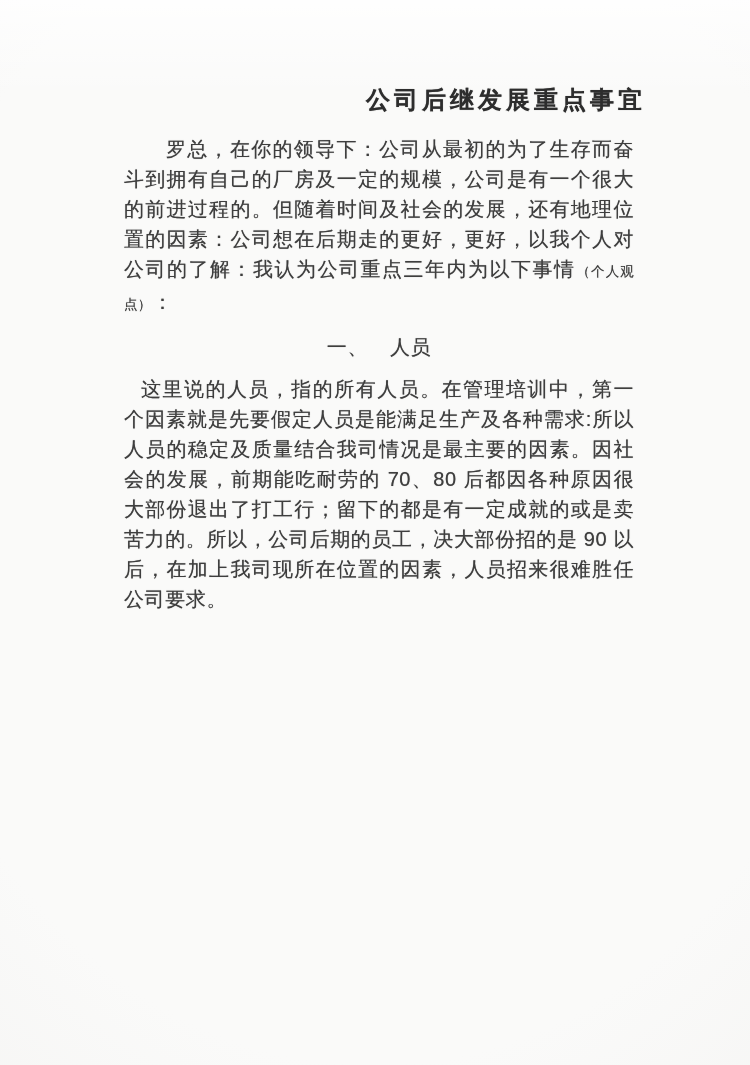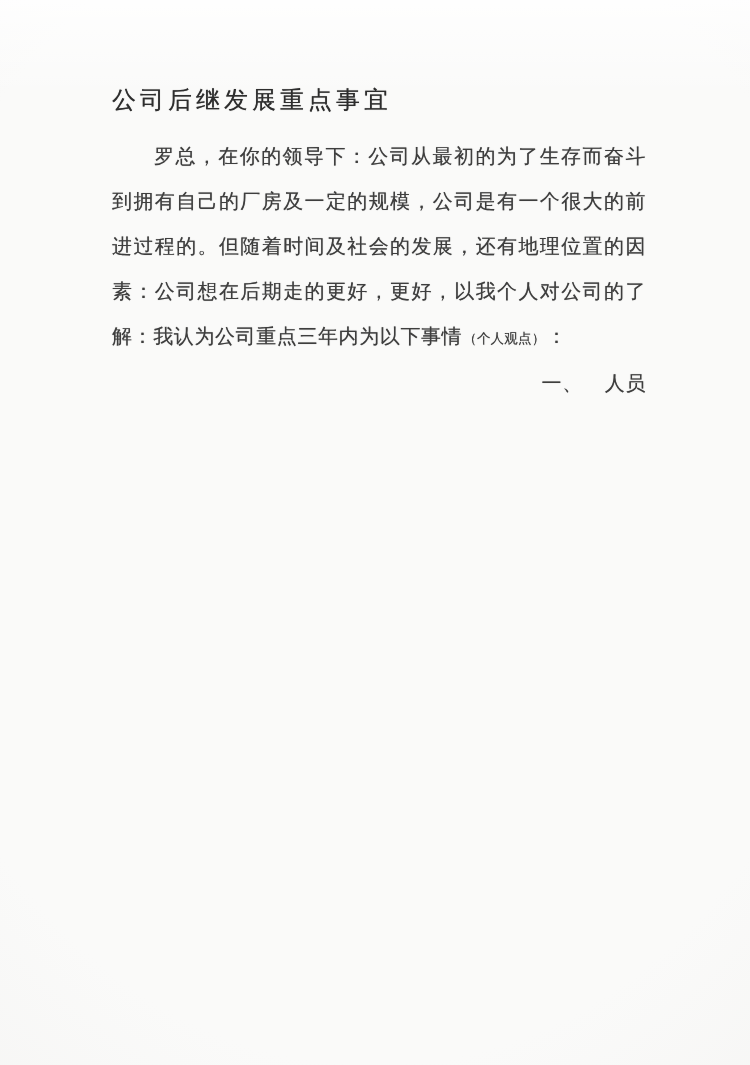--- a/index.html
+++ b/index.html
@@ -18,42 +18,42 @@
     height: 1065px;
     box-sizing: border-box;
     padding: 82px 104px 0 112px;
     background:
       linear-gradient(180deg, rgba(255,255,255,0.85), rgba(255,255,255,0) 9%),
       radial-gradient(130% 110% at 50% 45%, #fafaf9 50%, #efeeec 100%);
     font-family: "Liberation Sans", "DejaVu Sans", sans-serif;
   }
   .doc-title {
     margin: 0 0 16px 0;
-    text-align: left;
+    text-align: right;
     font-family: "Liberation Serif", "DejaVu Serif", serif;
-    font-weight: normal;
+    font-weight: bold;
     font-size: 24px;
     line-height: 36px;
     letter-spacing: 4px;
     color: #2d2d2d;
     text-shadow: 0 0 0.7px rgba(45,45,45,0.75);
   }
   .para, .section-heading {
-    margin: 0;
+    margin: 12px;
     font-size: 20px;
-    line-height: 45px;
+    line-height: 30px;
     letter-spacing: 0.6px;
     color: #3e3e3e;
     text-align: justify;
     text-justify: inter-ideograph;
     text-shadow: 0 0 0.7px rgba(62,62,62,0.7);
   }
   .section-heading {
     font-weight: normal;
-    text-align: right;
+    text-align: center;
     margin-bottom: 8px;
   }
   .heading-gap {
     display: inline-block;
     width: 22px;
   }
   .indent-p1 { text-indent: 42px; }
   .indent-p2 { text-indent: 17px; }
   .indent-p3 { text-indent: 50px; }
   .indent-p4 { text-indent: 37px; }
@@ -67,16 +67,17 @@
 <body>
 
 <div class="page">
 
   <h1 class="doc-title">公司后继发展重点事宜</h1>
 
   <p class="para indent-p1"><span>罗总，在你的领导下：公司从最初的为了生存而奋斗到拥有自己的厂房及一定的规模，公司是有一个很大的前进过程的。但随着时间及社会的发展，还有地理位置的因素：公司想在后期走的更好，更好，以我个人对公司的了解：我认为公司重点三年内为以下事情</span><span class="note">（个人观点）</span><span>：</span></p>
 
   <h2 class="section-heading"><span>一、</span><span class="heading-gap"></span><span>人员</span></h2>
 
+  <p class="para indent-p2"><span>这里说的人员，指的所有人员。在管理培训中，第一个因素就是先要假定人员是能满足生产及各种需求:所以人员的稳定及质量结合我司情况是最主要的因素。因社会的发展，前期能吃耐劳的 70、80 后都因各种原因很大部份退出了打工行；留下的都是有一定成就的或是卖苦力的。所以，公司后期的员工，决大部份招的是 90 以后，在加上我司现所在位置的因素，人员招来很难胜任公司要求。</span></p>
 
 
 
 </div>
 
 </body></html>

